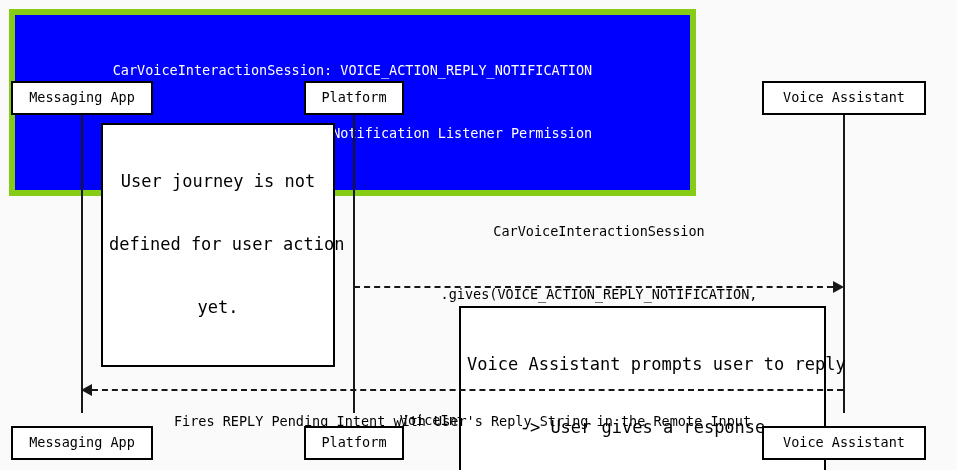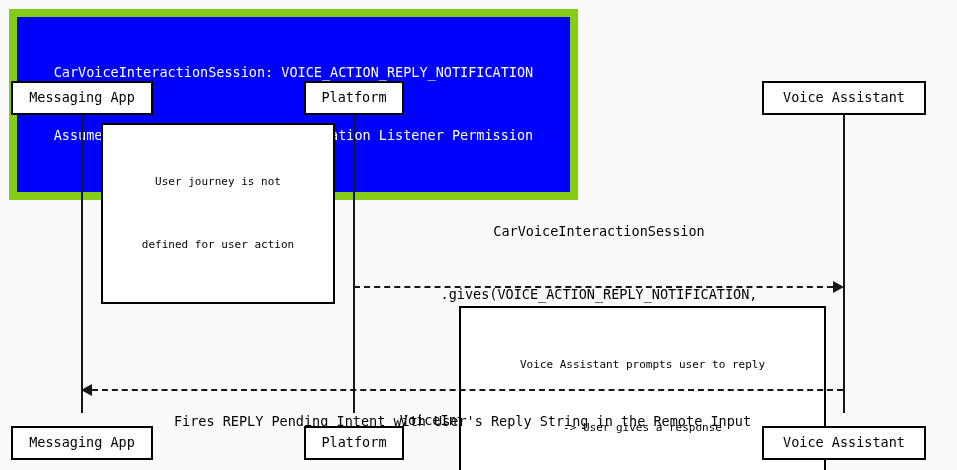--- a/index.html
+++ b/index.html
@@ -17,24 +17,24 @@
     position: relative;
     width: 957px;
     height: 470px;
   }
 
   
   .title-banner {
     position: absolute;
     left: 9px;
     top: 9px;
-    width: 569px;
+    width: 687px;
     box-sizing: border-box;
     background: #0000ff;
-    border: 8px solid #84cc16;
+    border: 6px solid #84cc16;
     color: #ffffff;
     font-size: 13.5px;
     line-height: 21px;
     text-align: center;
     padding: 3px 2px 4px 2px;
     white-space: pre;
   }
   .title-line { display: block; }
 
   
@@ -59,21 +59,21 @@
     background: #181818;
   }
 
   
   .note {
     position: absolute;
     box-sizing: border-box;
     background: #ffffff;
     border: 2px solid #000000;
     color: #000000;
-    font-size: 11px;
+    font-size: 17px;
     line-height: 21px;
     text-align: center;
     padding: 4px 6px 5px 6px;
     white-space: pre;
   }
   .note-line { display: block; }
 
   
   .msg-label {
     position: absolute;
@@ -128,20 +128,21 @@
   <div class="participant" style="left:304px; top:69px; width:100px;">
     <span>Platform</span>
   </div>
   <div class="participant" style="left:762px; top:69px; width:164px;">
     <span>Voice Assistant</span>
   </div>
 
   <div class="note" style="left:101px; top:123px; width:234px;">
     <span class="note-line">User journey is not</span>
     <span class="note-line">defined for user action</span>
+    <span class="note-line">yet.</span>
   </div>
 
   <div class="msg-label" style="left:354px; top:179px; width:490px;">
     <span class="msg-line">CarVoiceInteractionSession</span>
     <span class="msg-line">.gives(VOICE_ACTION_REPLY_NOTIFICATION,</span>
     <span class="msg-line">Bundle payload,</span>
     <span class="msg-line">VoiceInteractionSession.SHOW_SOURCE_NOTIFICATION)</span>
   </div>
 
   <div class="arrow-line" style="left:354px; top:286px; width:479px;"></div>

